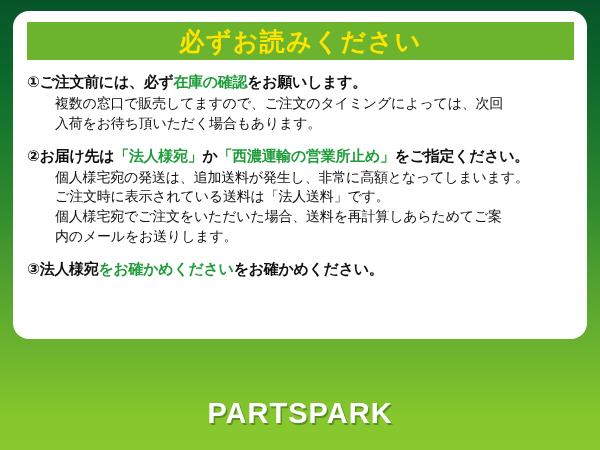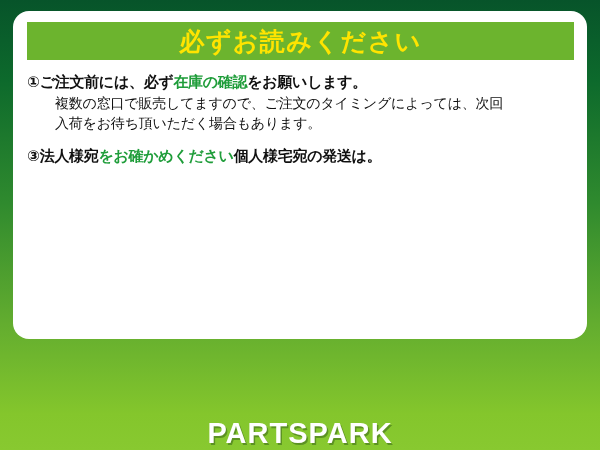--- a/index.html
+++ b/index.html
@@ -103,21 +103,21 @@
   }
 
   
   .footer {
     position: absolute;
     left: 0;
     top: 397px;
     width: 600px;
     height: 53px;
     display: flex;
-    align-items: flex-end;
+    align-items: flex-start;
     justify-content: center;
     border-radius: 12px;
   }
   .footer-logo {
     color: #ffffff;
     font-weight: bold;
     font-size: 29px;
     letter-spacing: 1px;
     text-shadow: 1.5px 1.5px 0 rgba(40,80,20,0.45);
   }
@@ -136,24 +136,33 @@
     <div class="content">
 
       <div class="item item-1">
         <div class="item-head">
           <span class="num">①</span><span>ご注文前には、必ず</span><span class="hl">在庫の確認</span><span>をお願いします。</span>
         </div>
         <div class="item-body">複数の窓口で販売してますので、ご注文のタイミングによっては、次回
 入荷をお待ち頂いただく場合もあります。</div>
       </div>
 
+      <div class="item item-2">
+        <div class="item-head wrap">
+          <span class="num">②</span><span>お届け先は</span><span class="hl">「法人様宛」</span><span>か</span><span class="hl">「西濃運輸の営業所止め」</span><span>をご指定ください。</span>
+        </div>
+        <div class="item-body">個人様宅宛の発送は、追加送料が発生し、非常に高額となってしまいます。
+ご注文時に表示されている送料は「法人送料」です。
+個人様宅宛でご注文をいただいた場合、送料を再計算しあらためてご案
+内のメールをお送りします。</div>
+      </div>
 
       <div class="item item-3">
         <div class="item-head">
-          <span class="num">③</span><span>法人様宛</span><span class="hl">をお確かめください</span><span>個人様宅宛の発送は。</span>
+          <span class="num">③</span><span>法人様宛</span><span class="hl">をお確かめください</span><span>をお確かめください。</span>
         </div>
       </div>
 
     </div>
   </div>
 
   <div class="footer">
     <div class="footer-logo">PARTSPARK</div>
   </div>
 

